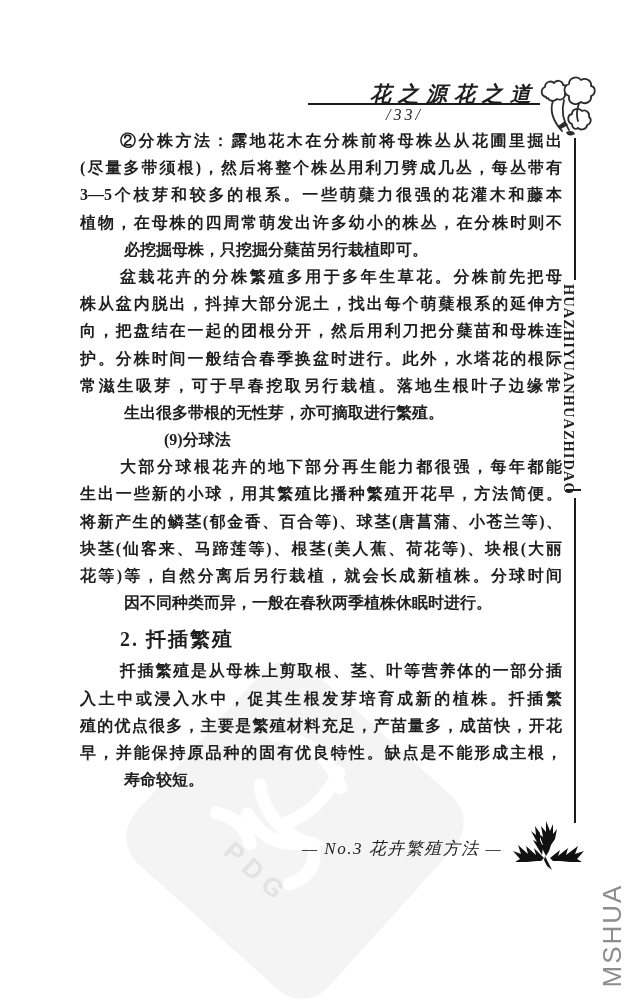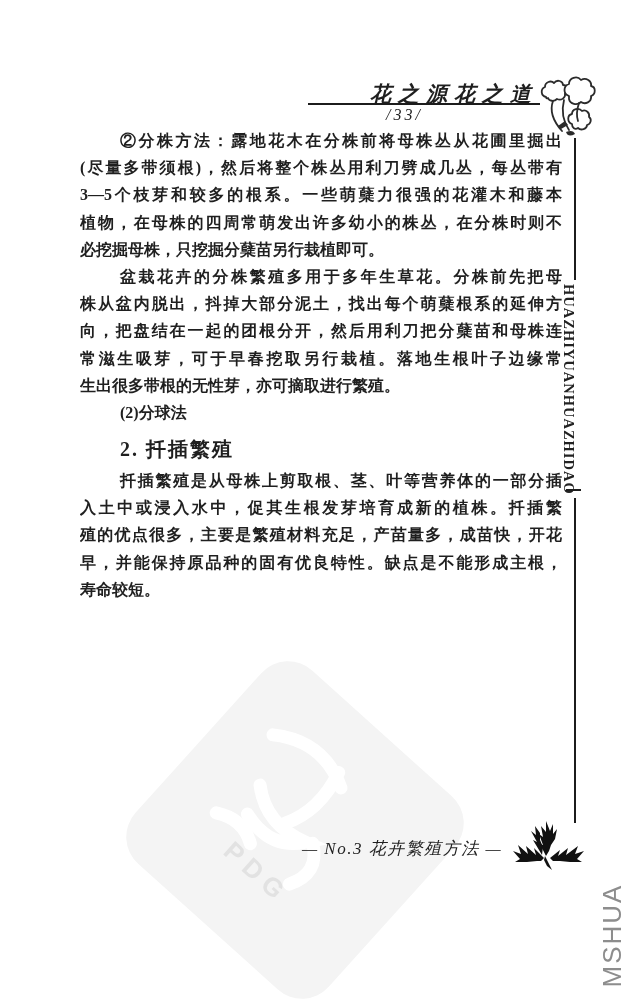--- a/index.html
+++ b/index.html
@@ -44,21 +44,21 @@
   .body-text {
     position: absolute; left: 80px; top: 127px; width: 482px;
     z-index: 2;
   }
   .line {
     font-size: 16px; height: 27.2px; line-height: 27.2px;
     text-align: justify; text-align-last: justify;
     overflow: hidden; white-space: normal; font-weight: bold;
   }
   .line.indent { text-indent: 40px; }
-  .line.last { text-align-last: left; }
+  .line.last { text-align-last: left; margin-left: 44px; }
   .heading-line {
     font-family: Liberation Serif, serif;
     font-weight: bold; font-size: 20px;
     height: 30px; line-height: 30px;
     margin: 8px 0 3px 0; padding-left: 40px;
     letter-spacing: 2px;
   }
 
   
   .footer {
@@ -144,25 +144,34 @@
         <div class="line indent">②分株方法：露地花木在分株前将母株丛从花圃里掘出</div>
         <div class="line">(尽量多带须根)，然后将整个株丛用利刀劈成几丛，每丛带有</div>
         <div class="line">3—5个枝芽和较多的根系。一些萌蘖力很强的花灌木和藤本</div>
         <div class="line">植物，在母株的四周常萌发出许多幼小的株丛，在分株时则不</div>
         <div class="line last">必挖掘母株，只挖掘分蘖苗另行栽植即可。</div>
       </div>
       <div class="paragraph">
         <div class="line indent">盆栽花卉的分株繁殖多用于多年生草花。分株前先把母</div>
         <div class="line">株从盆内脱出，抖掉大部分泥土，找出每个萌蘖根系的延伸方</div>
         <div class="line">向，把盘结在一起的团根分开，然后用利刀把分蘖苗和母株连</div>
+        <div class="line">护。分株时间一般结合春季换盆时进行。此外，水塔花的根际</div>
         <div class="line">常滋生吸芽，可于早春挖取另行栽植。落地生根叶子边缘常</div>
         <div class="line last">生出很多带根的无性芽，亦可摘取进行繁殖。</div>
       </div>
       <div class="paragraph">
-        <div class="line indent last">(2)分球法</div>
+        <div class="line indent last">(9)分球法</div>
+      </div>
+      <div class="paragraph">
+        <div class="line indent">大部分球根花卉的地下部分再生能力都很强，每年都能</div>
+        <div class="line">生出一些新的小球，用其繁殖比播种繁殖开花早，方法简便。</div>
+        <div class="line">将新产生的鳞茎(郁金香、百合等)、球茎(唐菖蒲、小苍兰等)、</div>
+        <div class="line">块茎(仙客来、马蹄莲等)、根茎(美人蕉、荷花等)、块根(大丽</div>
+        <div class="line">花等)等，自然分离后另行栽植，就会长成新植株。分球时间</div>
+        <div class="line last">因不同种类而异，一般在春秋两季植株休眠时进行。</div>
       </div>
       <div class="paragraph">
         <div class="heading-line">2. 扦插繁殖</div>
       </div>
       <div class="paragraph">
         <div class="line indent">扦插繁殖是从母株上剪取根、茎、叶等营养体的一部分插</div>
         <div class="line">入土中或浸入水中，促其生根发芽培育成新的植株。扦插繁</div>
         <div class="line">殖的优点很多，主要是繁殖材料充足，产苗量多，成苗快，开花</div>
         <div class="line">早，并能保持原品种的固有优良特性。缺点是不能形成主根，</div>
         <div class="line last">寿命较短。</div>

